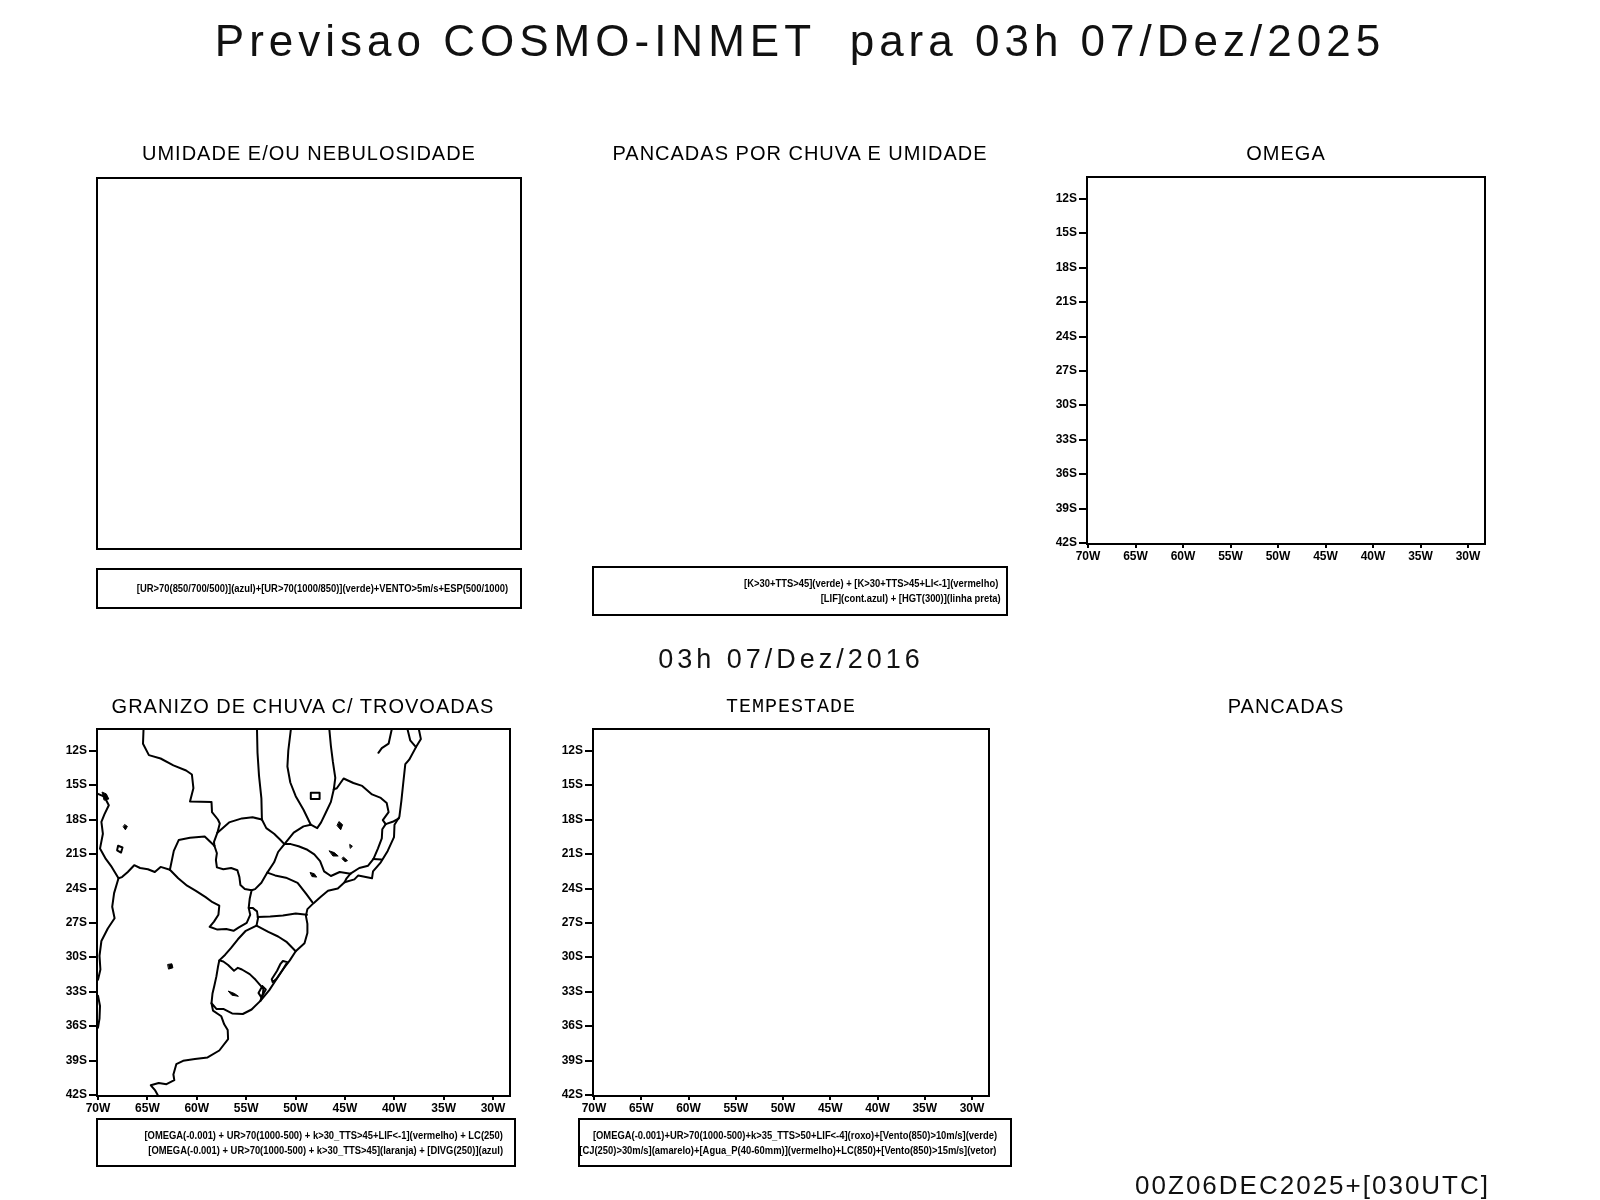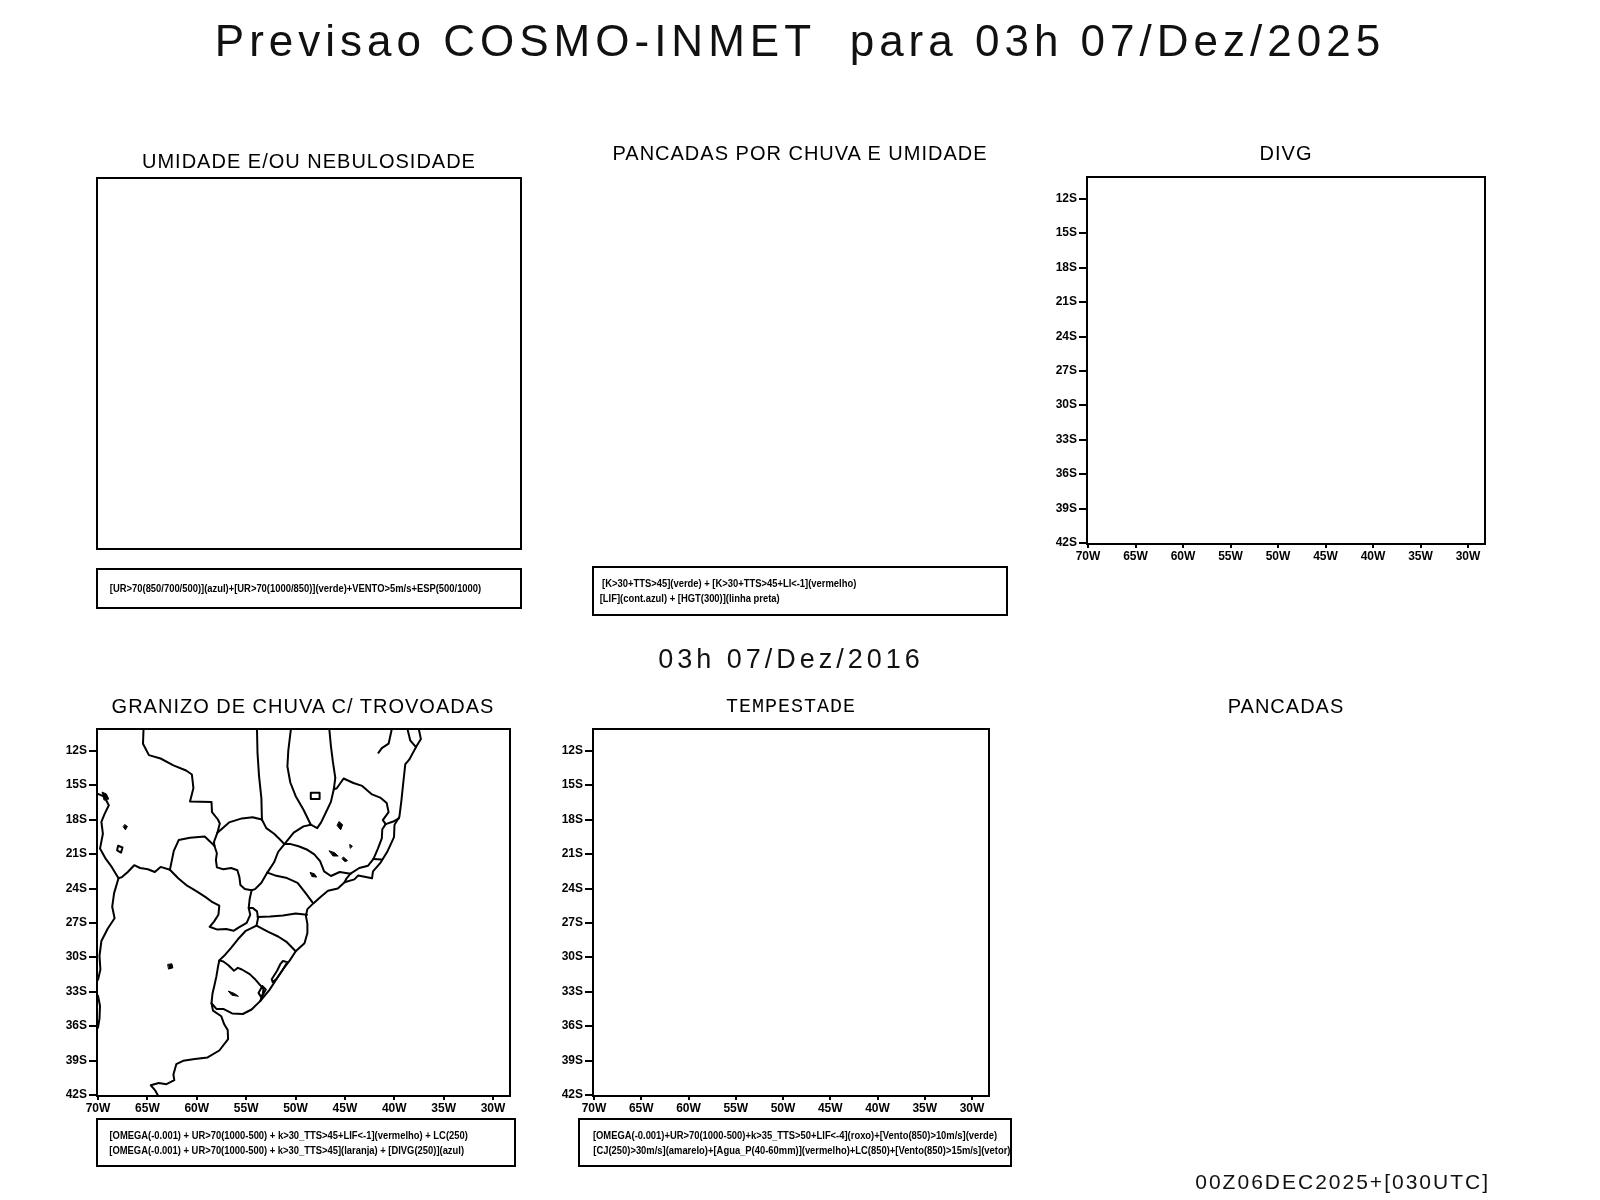--- a/index.html
+++ b/index.html
@@ -3,65 +3,65 @@
 <meta charset="utf-8">
 <style>
   html,body{margin:0;padding:0;background:#ffffff;}
   .page{position:relative;width:1600px;height:1200px;background:#fff;overflow:hidden;
         font-family:"Liberation Sans",sans-serif;color:#000;}
   .abs{position:absolute;}
   .main-title{left:30px;top:16px;width:1540px;text-align:center;font-size:44px;
               letter-spacing:5px;white-space:pre;font-weight:400;color:#111;}
   .panel-title{position:absolute;text-align:center;font-size:20px;letter-spacing:1px;
                white-space:nowrap;color:#000;}
-  .t1{left:96px;width:426px;top:150px;}
+  .t1{left:96px;width:426px;top:142px;}
   .t2{left:592px;width:416px;top:142px;}
   .t3{left:1086px;width:400px;top:142px;}
   .t4{left:80px;width:446px;top:695px;}
   .t5{left:592px;width:398px;top:695px;font-family:Liberation Mono, monospace;}
   .t6{left:1086px;width:400px;top:695px;}
   .plot-box{position:absolute;border:2px solid #000;background:#fff;box-sizing:border-box;
             overflow:visible;}
   .b1{left:96px;top:177px;width:426px;height:373px;}
   .b3{left:1086px;top:176px;width:400px;height:369px;}
   .b4{left:96px;top:728px;width:415px;height:369px;}
   .b5{left:592px;top:728px;width:398px;height:369px;}
   .caption-box{position:absolute;border:2px solid #000;box-sizing:border-box;
-               display:flex;flex-direction:column;justify-content:center;align-items:flex-start;
+               display:flex;flex-direction:column;justify-content:center;align-items:flex-end;
                font-weight:bold;font-size:10px;background:#fff;}
   .c1{left:96px;top:568px;width:426px;height:41px;}
   .c2{left:592px;top:566px;width:416px;height:50px;}
   .c3{left:1083px;top:568px;width:404px;height:50px;}
   .c4{left:96px;top:1118px;width:420px;height:49px;}
   .c5{left:578px;top:1118px;width:434px;height:49px;}
   .c6{left:1086px;top:1118px;width:402px;height:49px;}
   .cap-line{display:block;transform:scaleX(0.94);transform-origin:center;
             white-space:nowrap;line-height:15px;}
   .mid-label{left:592px;top:644px;width:398px;text-align:center;font-size:27px;
              letter-spacing:4px;white-space:nowrap;color:#111;}
-  .footer{left:990px;top:1170px;width:500px;text-align:right;font-size:21px;
+  .footer{left:990px;top:1170px;width:500px;text-align:right;font-size:26px;
           letter-spacing:2px;color:#111;}
   .tick-lab-y{position:absolute;font-weight:bold;font-size:12px;width:36px;
               text-align:right;color:#000;}
   .tick-lab-x{position:absolute;font-weight:bold;font-size:12px;width:48px;
               text-align:center;color:#000;}
   .tmark-y{position:absolute;background:#000;width:7px;height:2px;}
   .tmark-x{position:absolute;background:#000;width:2px;height:5px;}
   svg.basemap{position:absolute;left:0;top:0;width:100%;height:100%;}
 </style>
 </head>
 <body>
 
 <div class="page">
 
   <div class="abs main-title">Previsao COSMO-INMET  para 03h 07/Dez/2025</div>
 
   <div class="panel-title t1">UMIDADE E/OU NEBULOSIDADE</div>
   <div class="panel-title t2">PANCADAS POR CHUVA E UMIDADE</div>
-  <div class="panel-title t3">DIVG</div>
+  <div class="panel-title t3">OMEGA</div>
 
   <div class="plot-box b1"></div>
   <div class="plot-box b3 axes-box">
       <div class="tmark-y" style="left: -9px; top: 20px;"></div>
       <span class="tick-lab-y" style="left: -47px; top: 13px;">12S</span>
       <div class="tmark-y" style="left: -9px; top: 54.4px;"></div>
       <span class="tick-lab-y" style="left: -47px; top: 47.4px;">15S</span>
       <div class="tmark-y" style="left: -9px; top: 88.8px;"></div>
       <span class="tick-lab-y" style="left: -47px; top: 81.8px;">18S</span>
       <div class="tmark-y" style="left: -9px; top: 123.2px;"></div>

